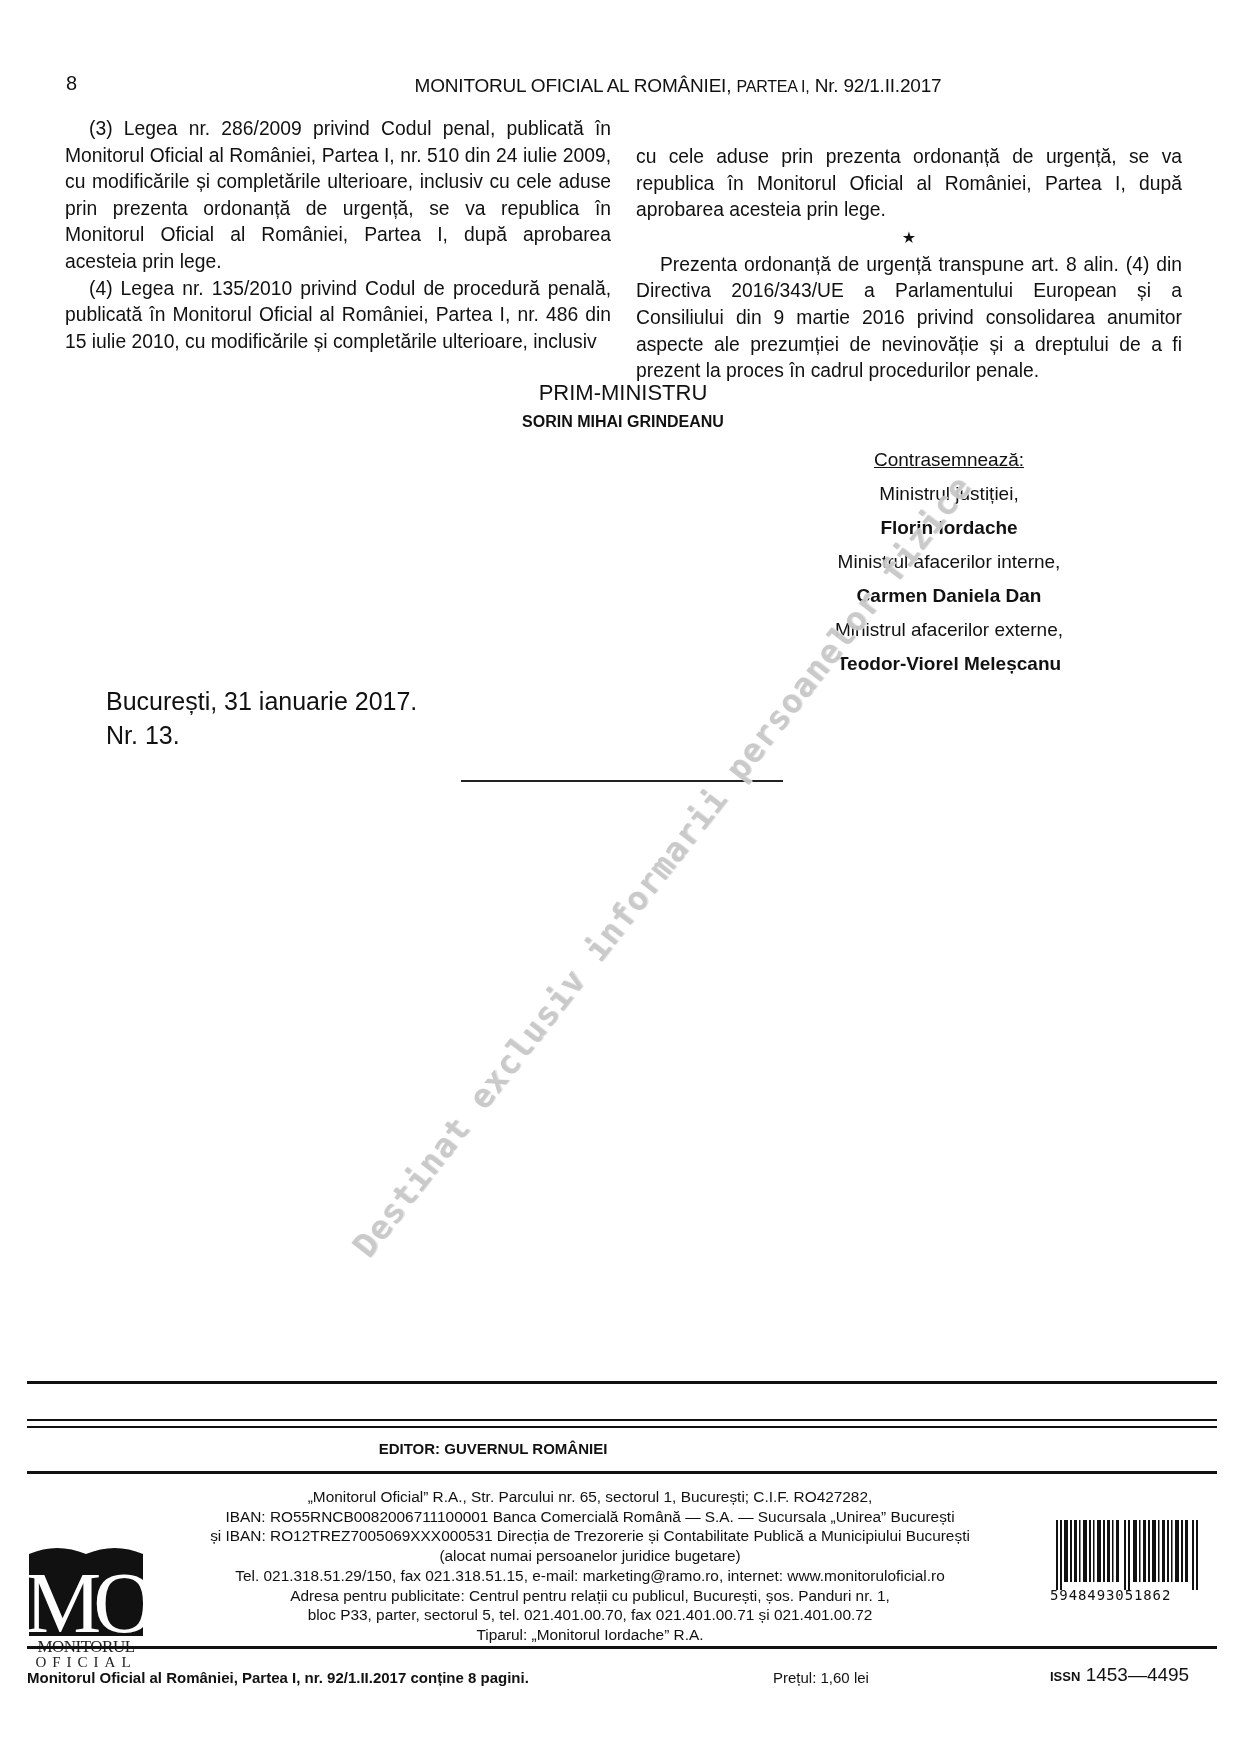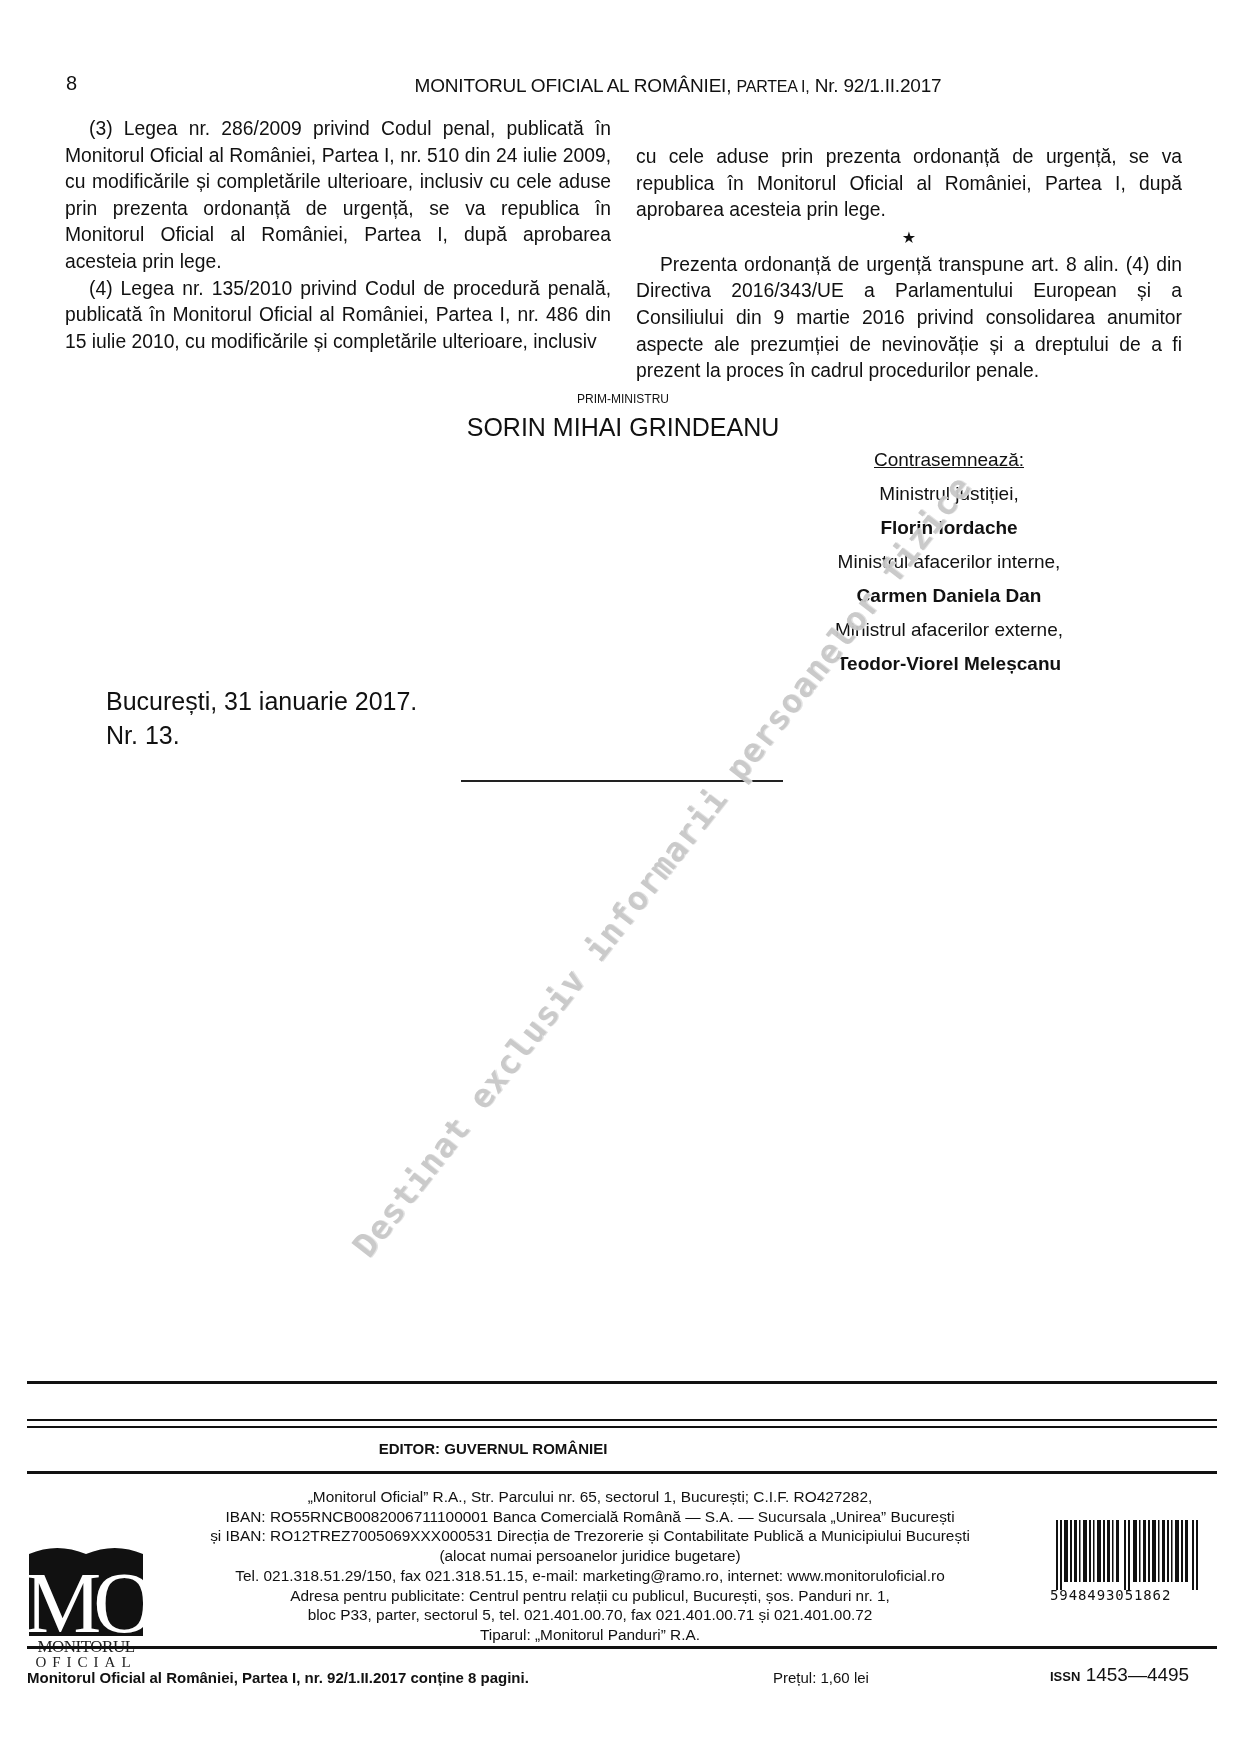--- a/index.html
+++ b/index.html
@@ -8,22 +8,22 @@
   .page-num { left: 66px; top: 72px; font-size: 20px; }
   .running-head { left: 5px; width: 1246px; top: 75px; text-align: center; font-size: 19px; padding-left: 100px; box-sizing: border-box; letter-spacing: -0.2px; }
   .running-head .small { font-size: 16px; }
   .col { top: 116px; width: 546px; font-size: 19.3px; line-height: 26.6px; text-align: justify; }
   .col.left { left: 65px; }
   .col.right { left: 636px; margin-top: 28px; }
   .col p { margin: 0; text-indent: 24px; }
   .col p.noindent { text-indent: 0; }
   .star { text-align: center; font-size: 16px; line-height: 24px; margin: 2px 0 2px 0; }
   .center-block { left: 423px; width: 400px; text-align: center; }
-  .pm-title { top: 392px; font-size: 12px; }
-  .pm-name { top: 413px; font-size: 25px; font-weight: normal; }
+  .pm-title { top: 380px; font-size: 22px; }
+  .pm-name { top: 413px; font-size: 16px; font-weight: bold; }
   .counter { left: 770px; width: 358px; text-align: center; font-size: 19px; line-height: 34px; top: 443px; }
   .counter .u { text-decoration: underline; }
   .counter .b { font-weight: bold; }
   .place-date { left: 106px; top: 684px; font-size: 25px; line-height: 34px; }
   .sep-line { left: 461px; top: 780px; width: 322px; height: 2px; background: #222; }
   .watermark { left: 300px; top: 765px; font-family: "DejaVu Sans Mono", monospace; font-size: 33px; font-weight: bold; color: #c8c8c8; transform: rotate(-52deg); transform-origin: left center; white-space: nowrap; letter-spacing: 1px; opacity: 0.95; text-shadow: 1px 1px 0 #e2e2e2; left: 360px; top: 1233px; }
   .rule { left: 27px; width: 1190px; background: #111; }
   .editor { left: 0; width: 986px; top: 1440px; text-align: center; font-size: 15px; font-weight: bold; }
   .logo { left: 27px; top: 1540px; width: 118px; height: 128px; }
   .imprint { left: 150px; width: 880px; top: 1487px; text-align: center; font-size: 15.4px; line-height: 19.7px; }
@@ -93,21 +93,21 @@
 </div>
 
 <div class="abs imprint">
   <div>„Monitorul Oficial” R.A., Str. Parcului nr. 65, sectorul 1, București; C.I.F. RO427282,</div>
   <div>IBAN: RO55RNCB0082006711100001 Banca Comercială Română — S.A. — Sucursala „Unirea” București</div>
   <div>și IBAN: RO12TREZ7005069XXX000531 Direcția de Trezorerie și Contabilitate Publică a Municipiului București</div>
   <div>(alocat numai persoanelor juridice bugetare)</div>
   <div>Tel. 021.318.51.29/150, fax 021.318.51.15, e-mail: marketing@ramo.ro, internet: www.monitoruloficial.ro</div>
   <div>Adresa pentru publicitate: Centrul pentru relații cu publicul, București, șos. Panduri nr. 1,</div>
   <div>bloc P33, parter, sectorul 5, tel. 021.401.00.70, fax 021.401.00.71 și 021.401.00.72</div>
-  <div>Tiparul: „Monitorul Panduri” R.A.</div>
+  <div>Tiparul: „Monitorul Iordache” R.A.</div>
 </div>
 
 <div class="abs barcode">
   <svg width="160" height="82" viewBox="0 0 160 82">
     <g fill="#111">
       <rect x="6" y="0" width="2" height="70"></rect>
         <rect x="10" y="0" width="2" height="70"></rect>
       <rect x="14" y="0" width="4" height="62"></rect>
         <rect x="20" y="0" width="2" height="62"></rect>
       <rect x="24" y="0" width="3" height="62"></rect>

